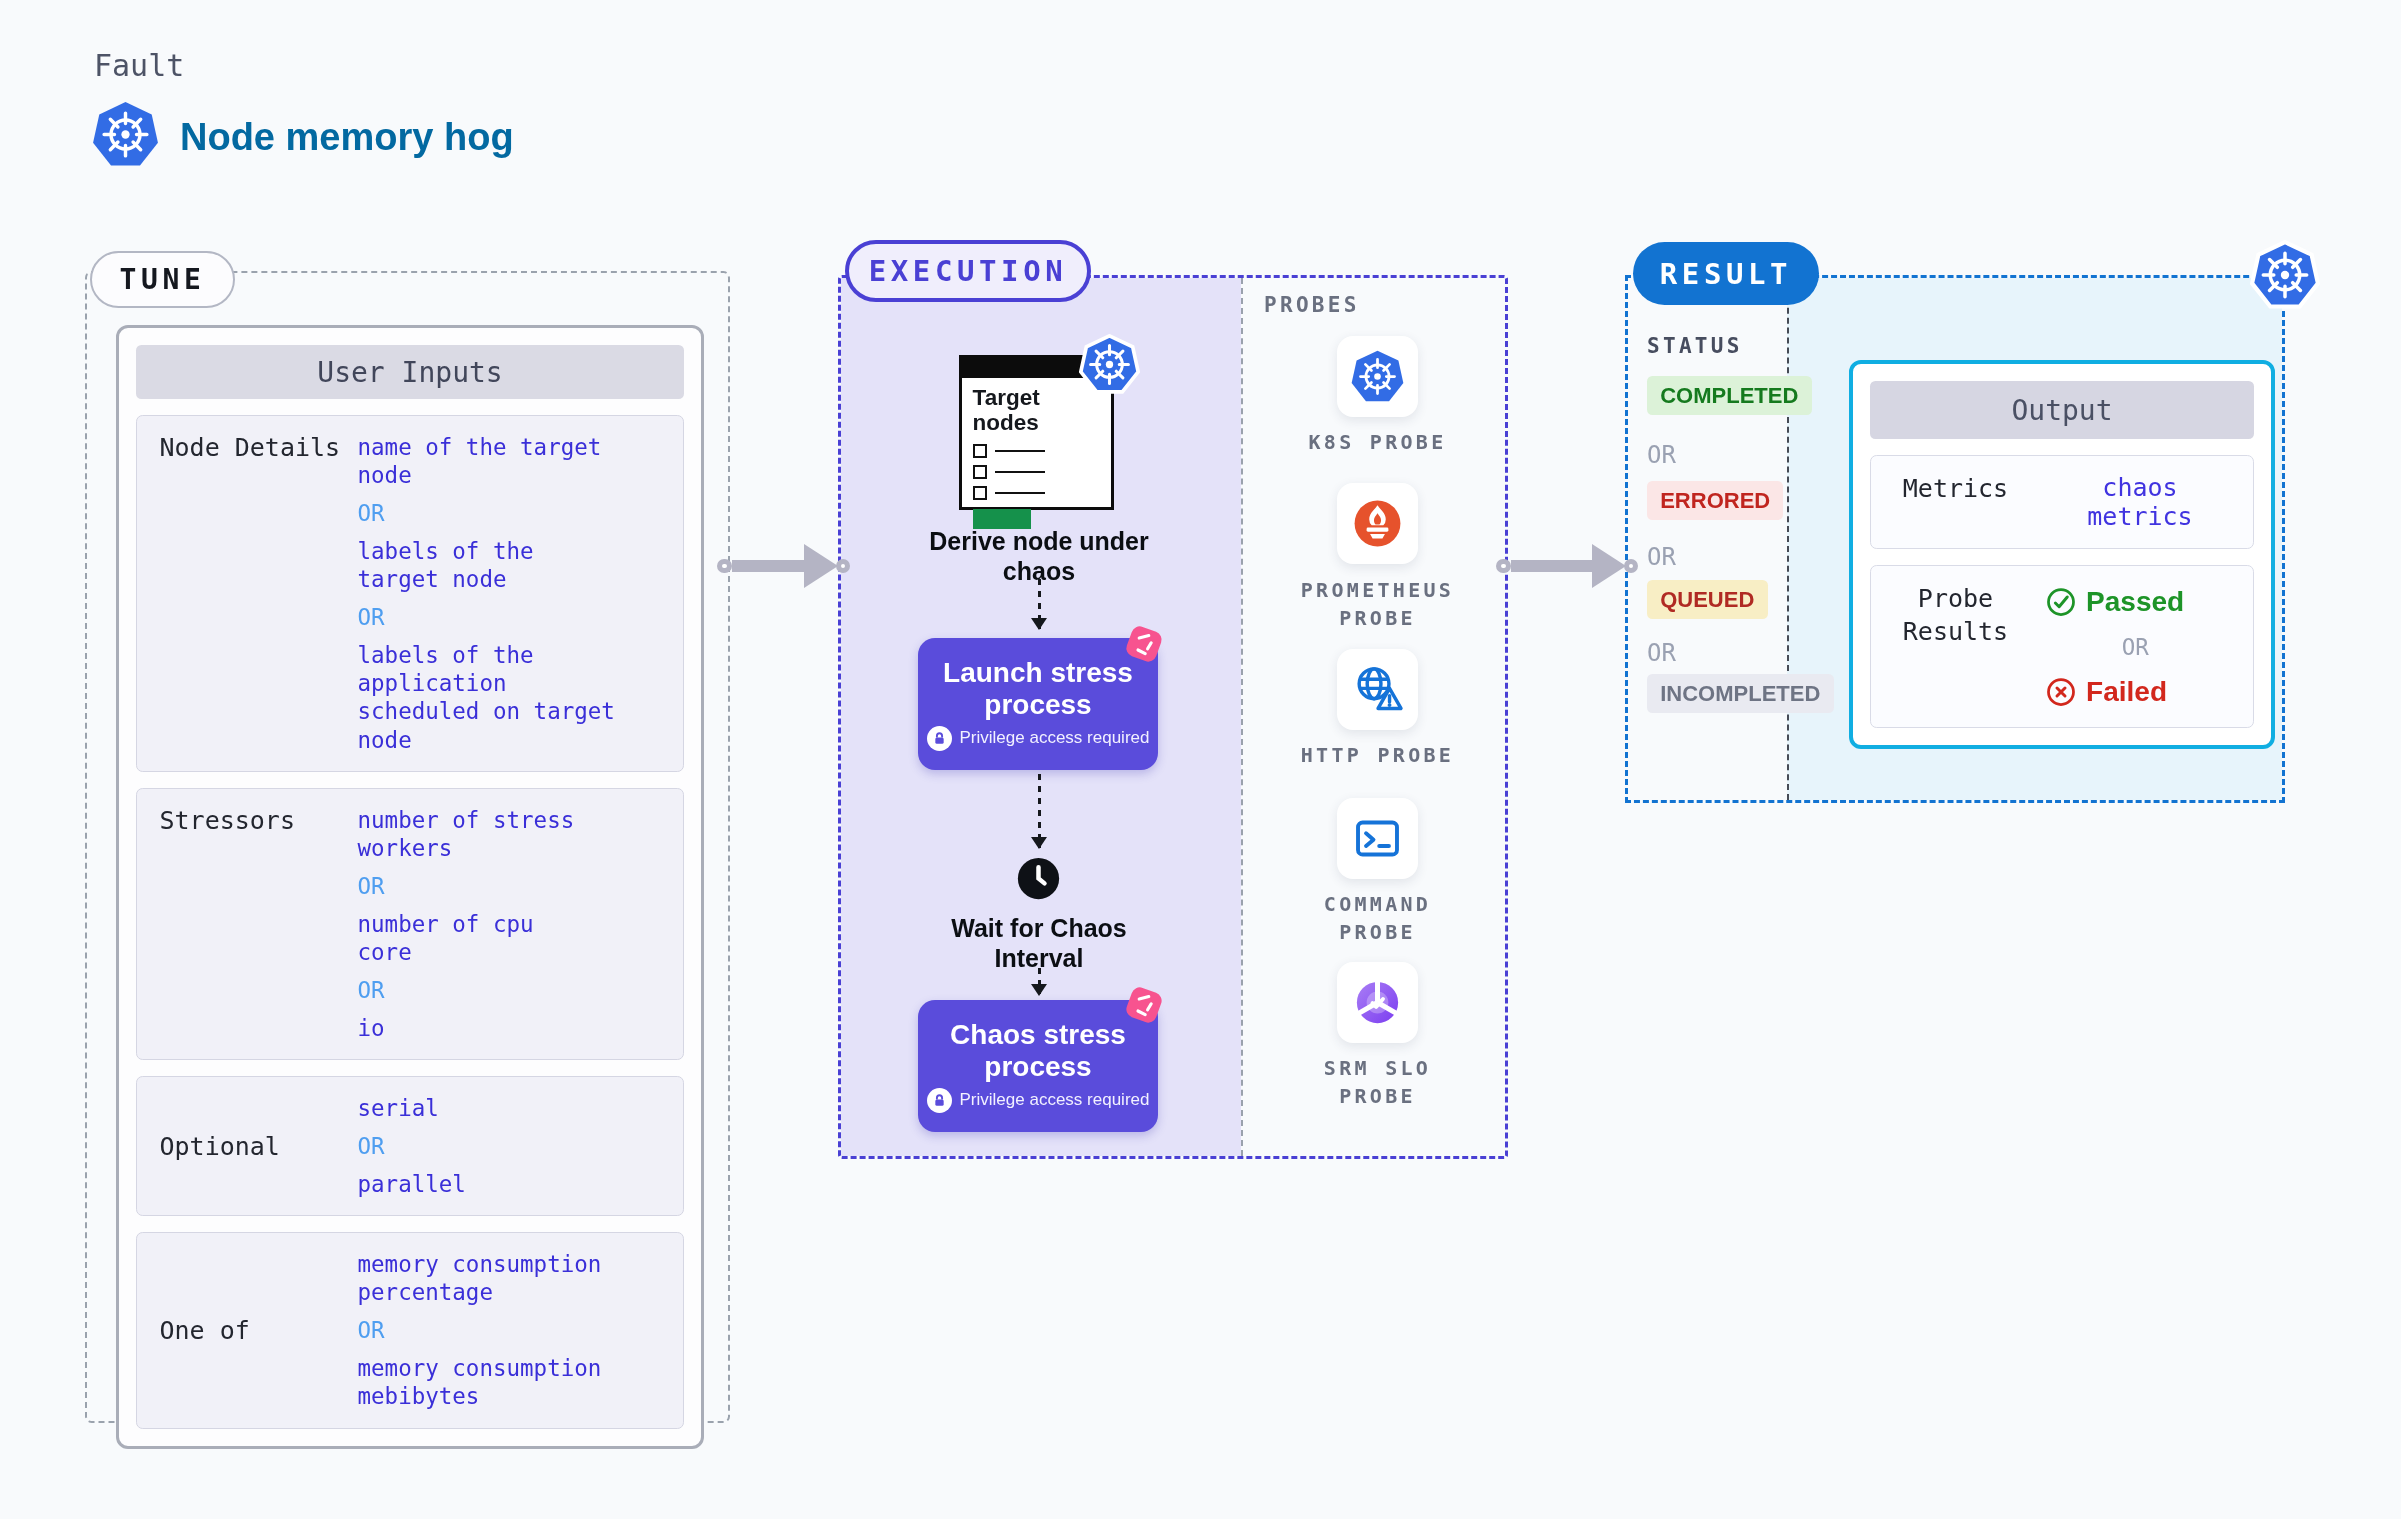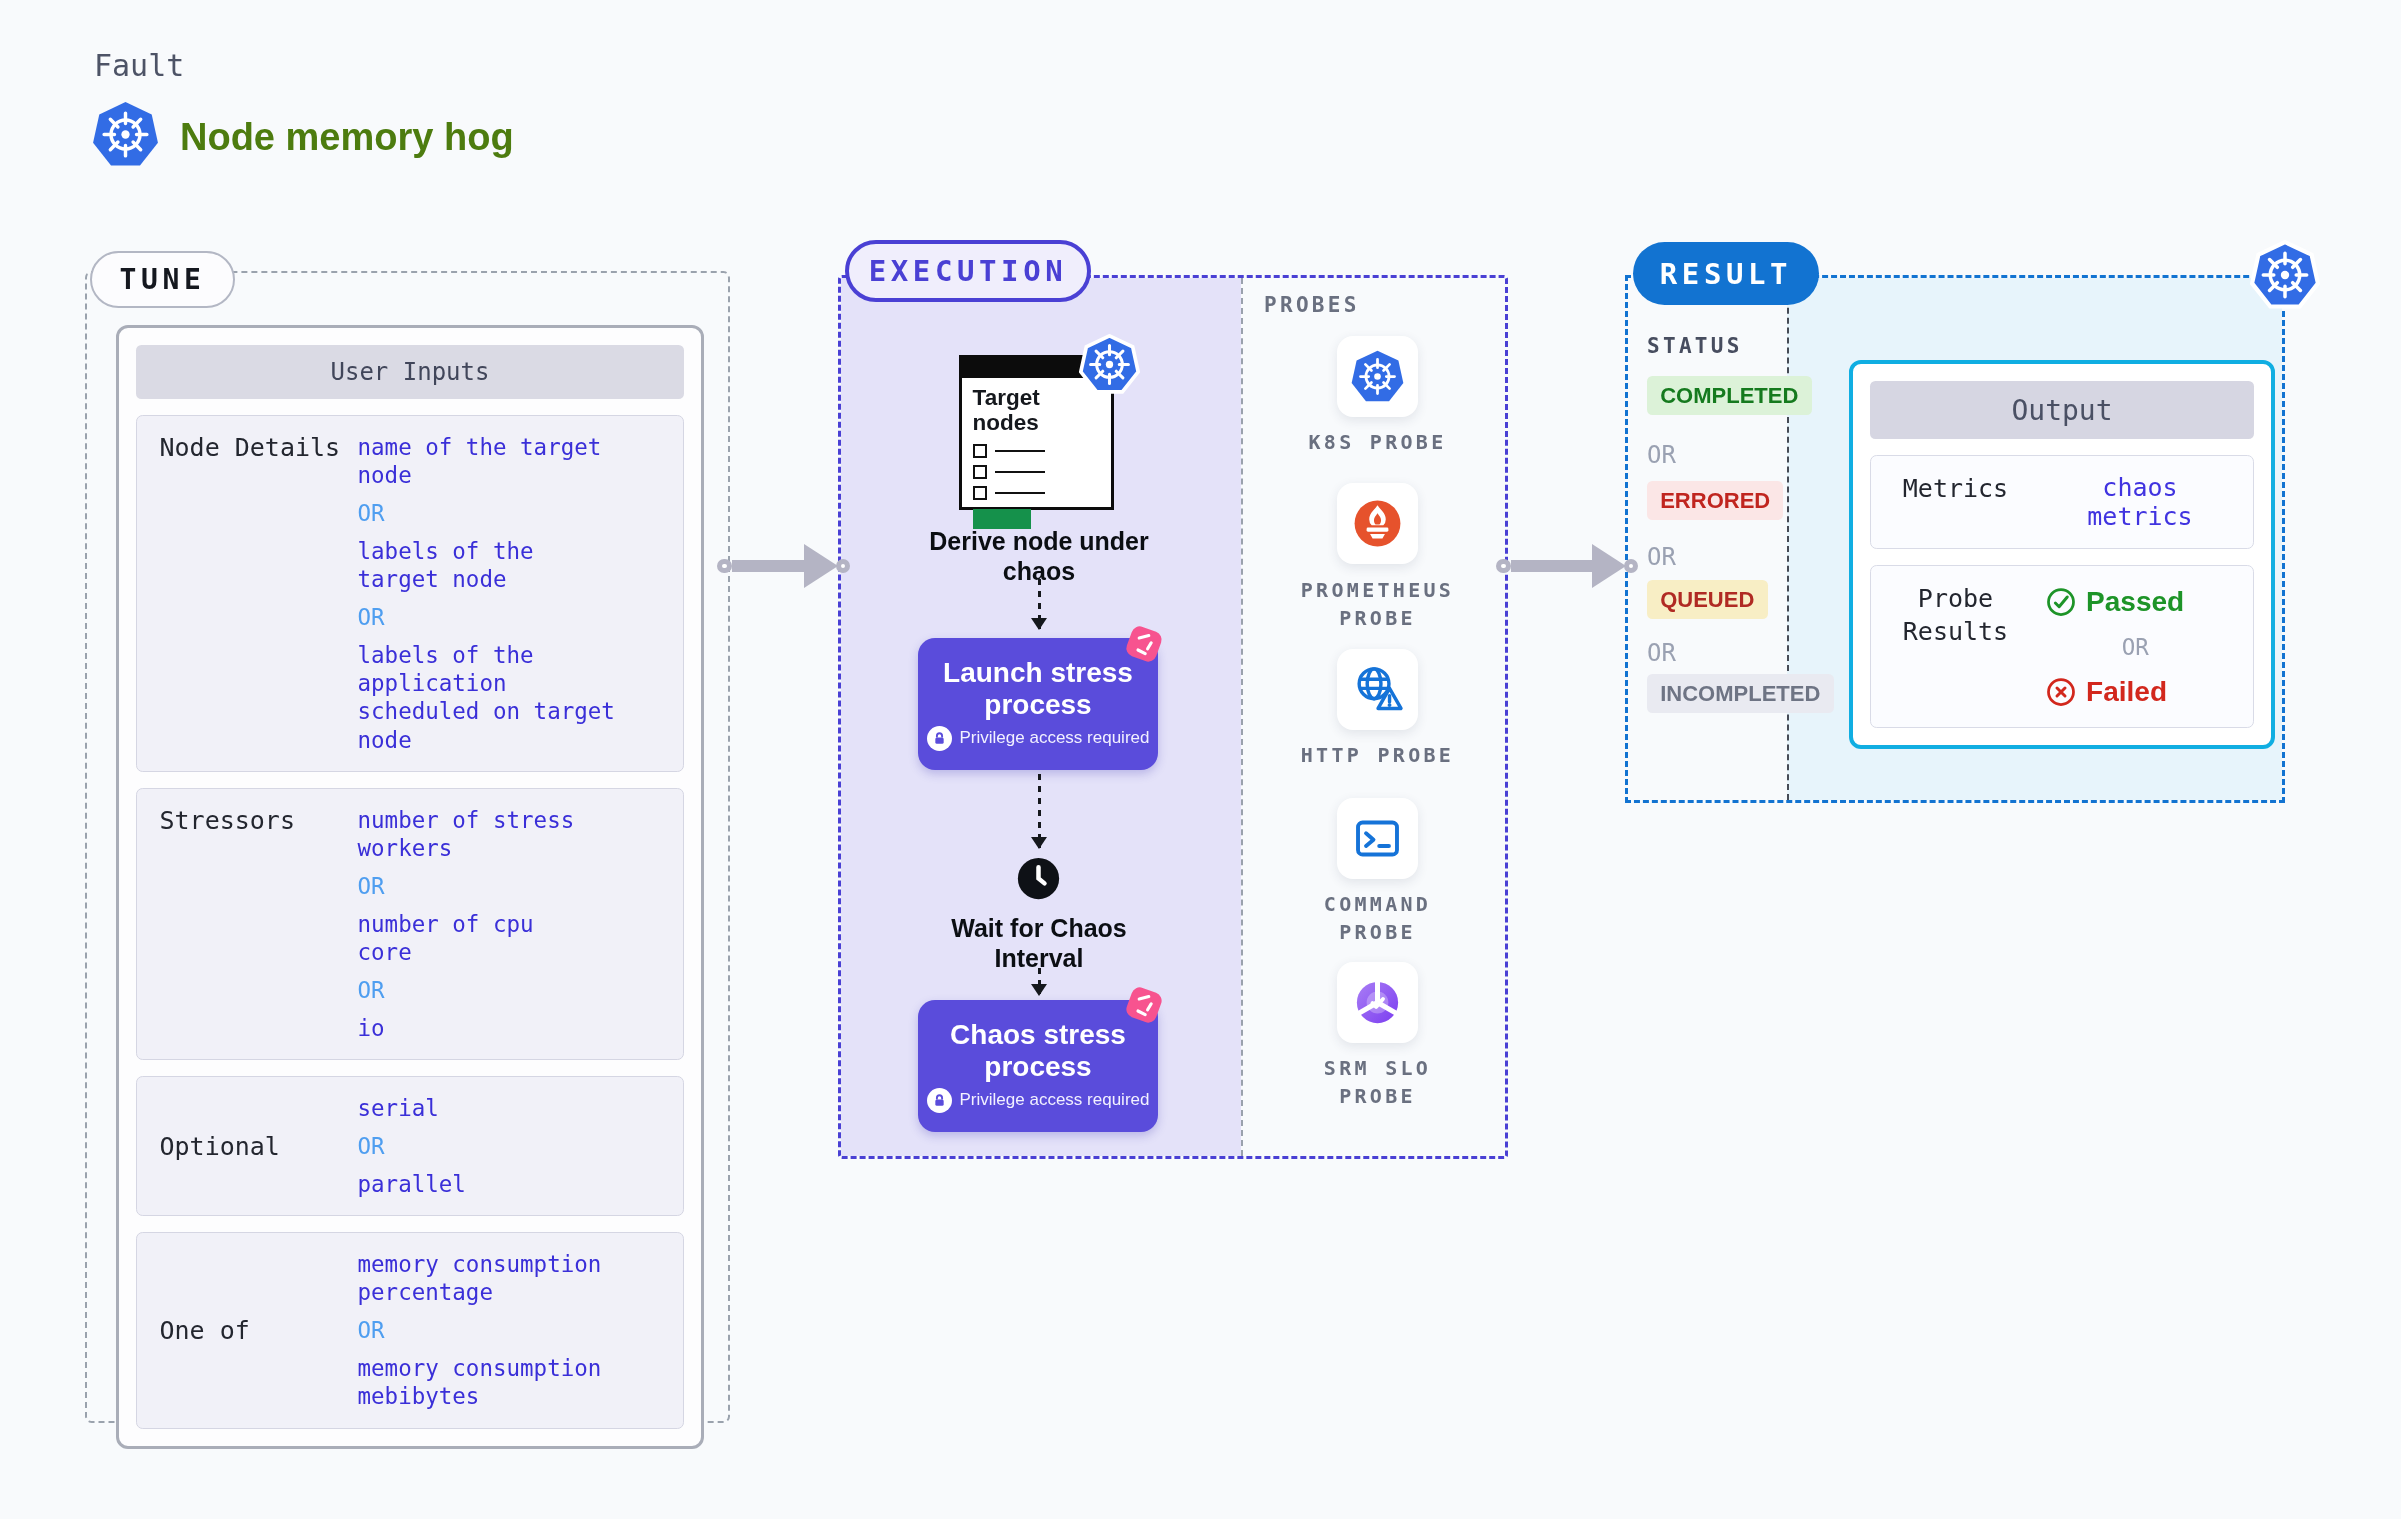--- a/index.html
+++ b/index.html
@@ -4,40 +4,40 @@
 <style>
   * { margin:0; padding:0; box-sizing:border-box; }
   html,body { width:2401px; height:1519px; }
   body { font-family:"Liberation Sans", sans-serif; background:#f8fafc; overflow:hidden; }
   #canvas { position:relative; width:2080px; height:1519px; background:#f8fafc; }
 
   
   .kicker { position:absolute; left:94px; top:48px; font-family:"DejaVu Sans Mono",monospace;
             font-size:30px; color:#4d5366; font-weight:500; }
   .hdr-k8s { position:absolute; left:91px; top:100px; width:69px; height:69px; }
-  .page-title { position:absolute; left:180px; top:116px; font-size:38px; font-weight:bold; color:#4d7c0f; }
+  .page-title { position:absolute; left:180px; top:116px; font-size:38px; font-weight:bold; color:#0369a1; }
 
   
   .sec-badge { position:absolute; display:flex; align-items:center; justify-content:center;
                border-radius:40px; font-family:"DejaVu Sans Mono",monospace; font-weight:bold;
                letter-spacing:4.6px; z-index:6; }
   .badge-tune { left:90px; top:251px; width:145px; height:57px; background:#fcfcfe;
                 border:2.6px solid #b3b7c4; color:#15181f; font-size:28px; }
   .badge-exec { left:845px; top:240px; width:246px; height:62px; background:#f0eefc;
                 border:4px solid #4a40d4; color:#4a40d4; font-size:29px; }
   .badge-result { left:1633px; top:242px; width:186px; height:63px; background:#1273d1;
                   color:#ffffff; font-size:29px; }
 
   
   .tune-box { position:absolute; left:85px; top:271px; width:645px; height:1152px;
               border:2.6px dashed #9aa2ad; border-radius:6.6px; }
   .ui-card { position:absolute; left:116px; top:325px; width:588px; background:#fdfdfe;
              border:3.3px solid #a9adb8; border-radius:12px; padding:17px; z-index:2; }
   .ui-head { height:54px; background:#dadae4; border-radius:5.3px; display:flex; align-items:center;
-             justify-content:center; font-family:"DejaVu Sans Mono",monospace; font-size:24px;
+             justify-content:center; font-family:"DejaVu Sans Mono",monospace; font-size:28px;
              color:#41465a; margin-bottom:16px; }
   .ui-row { background:#f1f1f8; border:1.3px solid #d5d6e3; border-radius:6.6px; display:flex;
             padding:17px 13.2px 17px 22.5px; margin-bottom:16px; }
   .ui-row:last-child { margin-bottom:0; }
   .ui-row .rlabel { width:198px; flex:0 0 198px; font-family:"DejaVu Sans Mono",monospace;
                     font-size:25px; color:#23262f; }
   .ui-row.centerlbl { align-items:center; }
   .vals { display:flex; flex-direction:column; gap:10.6px; }
   .val { font-family:"DejaVu Sans Mono",monospace; font-size:22.5px; line-height:1.26;
          color:#3a2fd8; white-space:pre-line; }

